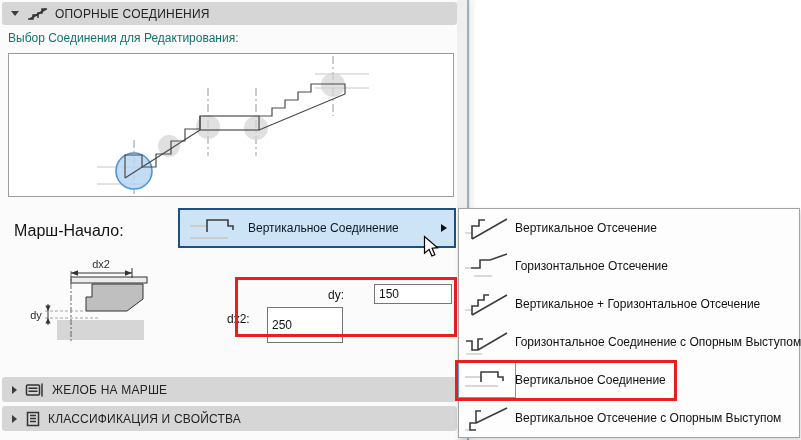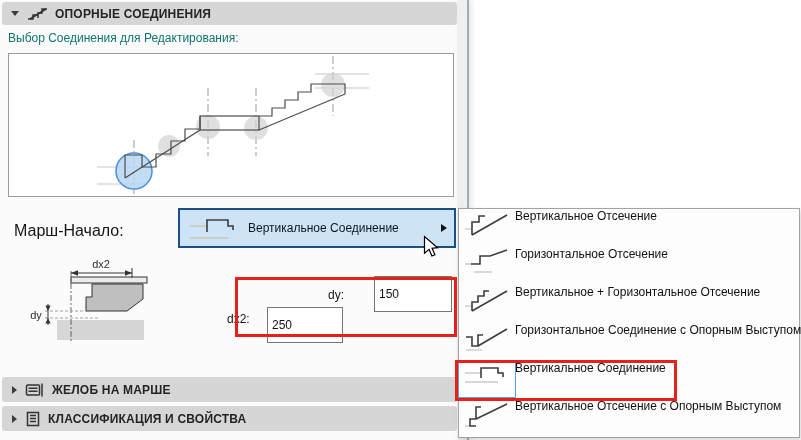--- a/index.html
+++ b/index.html
@@ -10,21 +10,21 @@
   }
   .screen{position:absolute;left:0;top:0;width:801px;height:440px}
 
   
   .panel{position:absolute;left:0;top:0;width:470px;height:440px;background:#efefef}
   .panel-content-bg{position:absolute;left:0;top:0;width:457px;height:440px;background:#fbfbfb}
   .panel-edge{position:absolute;left:467px;top:0;width:2px;height:440px;background:#9db0bd;
               box-shadow:3px 0 4px rgba(0,0,0,.14);z-index:5}
 
   .sec-hdr{position:absolute;left:2px;width:455px;background:#d6d6d6;border-radius:3px;
-           display:flex;align-items:center;font-weight:bold;font-size:12px;color:#242424;
+           display:flex;align-items:center;font-weight:normal;font-size:12px;color:#242424;
            letter-spacing:.2px;cursor:pointer;box-sizing:border-box;z-index:2}
   #hdr-main{top:2px;height:23px}
   #hdr-gutter{top:377px;height:25px}
   #hdr-class{top:406px;height:25px}
 
   .tri{width:0;height:0;flex:0 0 auto}
   .tri-down{border-left:4.5px solid transparent;border-right:4.5px solid transparent;
             border-top:5.5px solid #3c3c3c;margin:0 7px 0 9px}
   .tri-right{border-top:4.5px solid transparent;border-bottom:4.5px solid transparent;
              border-left:5.5px solid #3c3c3c;margin:0 8px 0 10px}
@@ -52,28 +52,28 @@
   .red-box{position:absolute;border:3px solid #e8201c;box-sizing:border-box;
            pointer-events:none;z-index:30}
   #red-fields{left:235px;top:277px;width:222px;height:60px}
 
   .field-label{position:absolute;font-size:12px;color:#141414;z-index:3}
   #dy-label{left:328px;top:288px;width:38px}
   #dx2-label{left:227px;top:312px;width:38px}
   .num-input{position:absolute;font-size:12px;font-family:"Liberation Sans",sans-serif;
              border:1px solid #767676;background:#fff;color:#111;
              padding:1px 4px;box-sizing:border-box;z-index:3}
-  #dy-input{left:374px;top:276px;width:78px;height:36px}
+  #dy-input{left:374px;top:284px;width:78px;height:20px}
   #dx2-input{left:267px;top:307px;width:76px;height:36px}
 
   
   .menu{position:absolute;left:458px;top:208px;width:342px;height:230px;background:#fdfdfd;
         border:1px solid #a3a3a3;box-sizing:border-box;z-index:50;
         box-shadow:2px 3px 6px rgba(0,0,0,.15)}
-  .menu-item{position:relative;height:38px;display:flex;align-items:flex-start;cursor:pointer}
+  .menu-item{position:relative;height:38px;display:flex;align-items:center;cursor:pointer}
   .mi-icon{flex:0 0 56px;display:flex;justify-content:center;align-items:center;
            position:relative;z-index:2}
   .mi-label{font-size:12px;color:#111;white-space:nowrap;position:relative;z-index:2}
   .sel-box{position:absolute;left:-1px;top:1px;width:58px;height:36px;background:#ffffff;
            border:1px solid #57a3dc;box-sizing:border-box;z-index:1}
   .red-overlay{position:absolute;left:-4px;top:-1px;width:222px;height:41px;
                border:3px solid #e8201c;box-sizing:border-box;pointer-events:none;z-index:6}
 
   
   .dk{stroke:#3d3d3d;stroke-width:1.6;fill:none}

